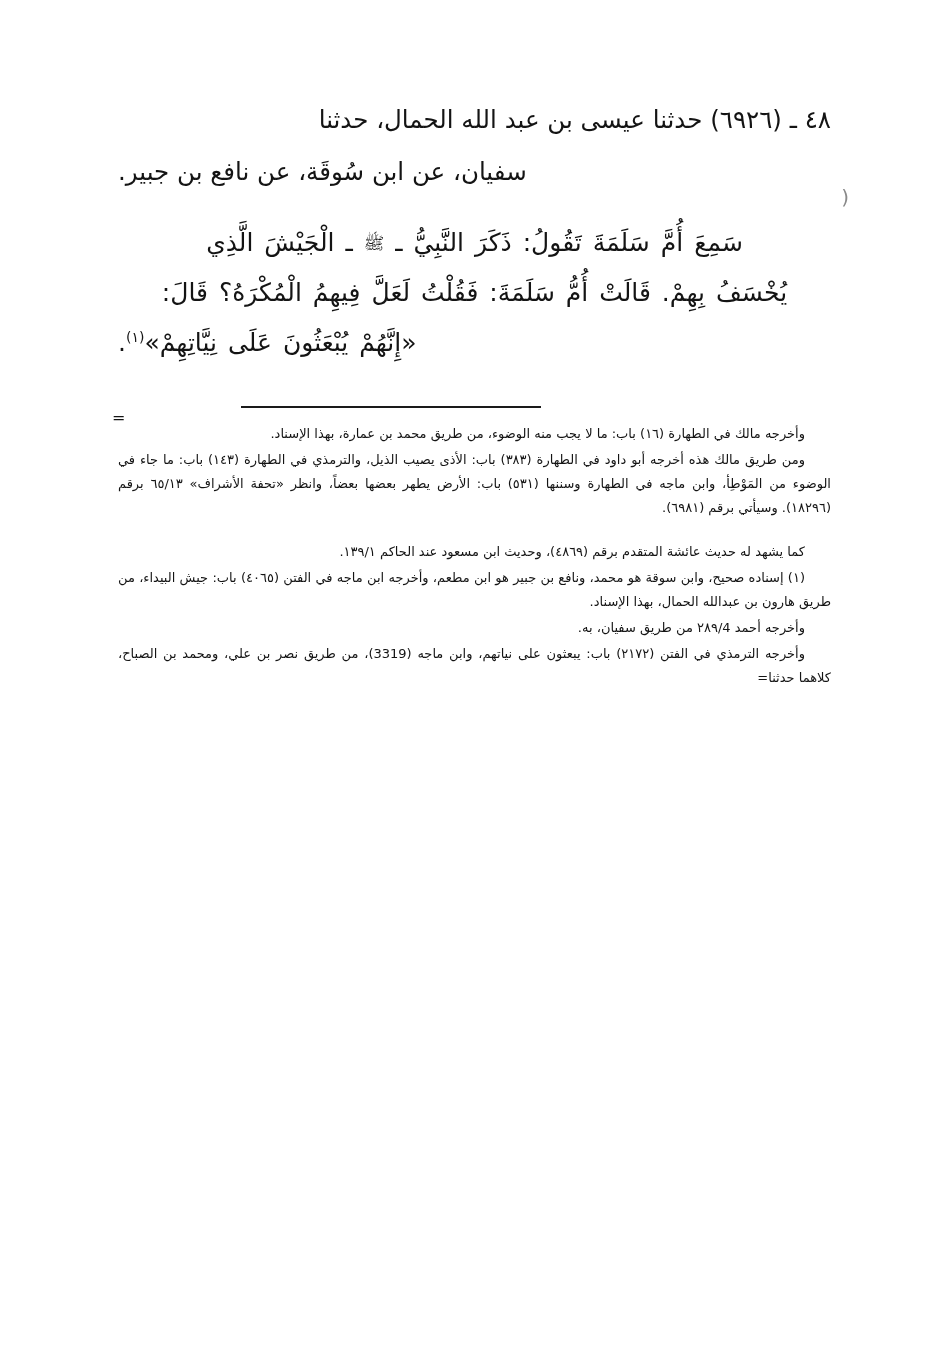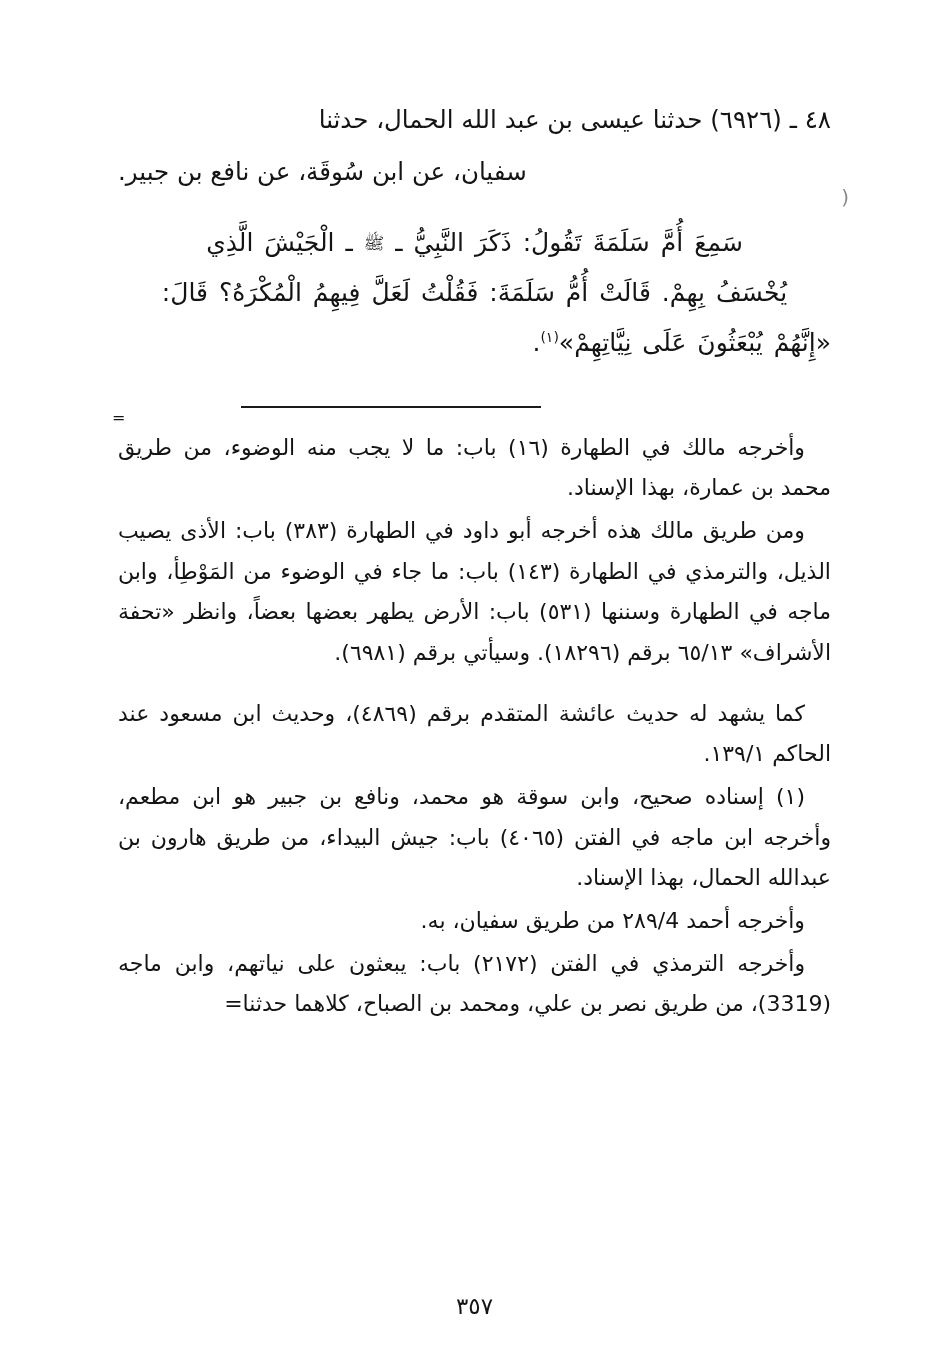--- a/index.html
+++ b/index.html
@@ -43,21 +43,21 @@
   }
   .matn {
     margin-top: 22px;
     font-size: 25px;
     line-height: 2.0;
     text-align: center;
     word-spacing: 3px;
   }
   .matn .l1 { display: block; }
   .matn .l2 { display: block; text-align: center; }
-  .matn .l3 { display: block; text-align: right; }
+  .matn .l3 { display: block; text-align: left; }
   .pbuy {
     font-size: 17px;
     vertical-align: 2px;
   }
   sup.fn {
     font-size: 14px;
     vertical-align: super;
   }
 
   
@@ -77,25 +77,25 @@
   .eq-left {
     position: absolute;
     top: 16px;
     left: -6px;
     font-size: 16px;
     line-height: 1;
   }
 
   
   .footnotes {
-    font-size: 22px;
+    font-size: 13px;
     line-height: 1.85;
     text-align: justify;
     text-align-last: right;
-    margin-top: 8px;
+    margin-top: 2px;
   }
   .fn-p {
     margin: 0 0 2px 0;
     text-indent: 26px;
   }
   .fn-gap { height: 9px; }
 
   
   .page-number {
     position: absolute;
@@ -150,14 +150,13 @@
     <p class="fn-p">وأخرجه مالك في الطهارة (١٦) باب: ما لا يجب منه الوضوء، من طريق محمد بن عمارة، بهذا الإسناد.</p>
     <p class="fn-p">ومن طريق مالك هذه أخرجه أبو داود في الطهارة (٣٨٣) باب: الأذى يصيب الذيل، والترمذي في الطهارة (١٤٣) باب: ما جاء في الوضوء من المَوْطِأ، وابن ماجه في الطهارة وسننها (٥٣١) باب: الأرض يطهر بعضها بعضاً، وانظر «تحفة الأشراف» ٦٥/١٣ برقم (١٨٢٩٦). وسيأتي برقم (٦٩٨١).</p>
     <div class="fn-gap"></div>
     <div class="fn-gap"></div>
     <p class="fn-p">كما يشهد له حديث عائشة المتقدم برقم (٤٨٦٩)، وحديث ابن مسعود عند الحاكم ١٣٩/١.</p>
     <p class="fn-p">(١) إسناده صحيح، وابن سوقة هو محمد، ونافع بن جبير هو ابن مطعم، وأخرجه ابن ماجه في الفتن (٤٠٦٥) باب: جيش البيداء، من طريق هارون بن عبدالله الحمال، بهذا الإسناد.</p>
     <p class="fn-p">وأخرجه أحمد ٢٨٩/4 من طريق سفيان، به.</p>
     <p class="fn-p">وأخرجه الترمذي في الفتن (٢١٧٢) باب: يبعثون على نياتهم، وابن ماجه (3319)، من طريق نصر بن علي، ومحمد بن الصباح، كلاهما حدثنا=</p>
   </div>
 
-  <div class="page-number">٣٥٧</div>
 </div>
 
 </body></html>

